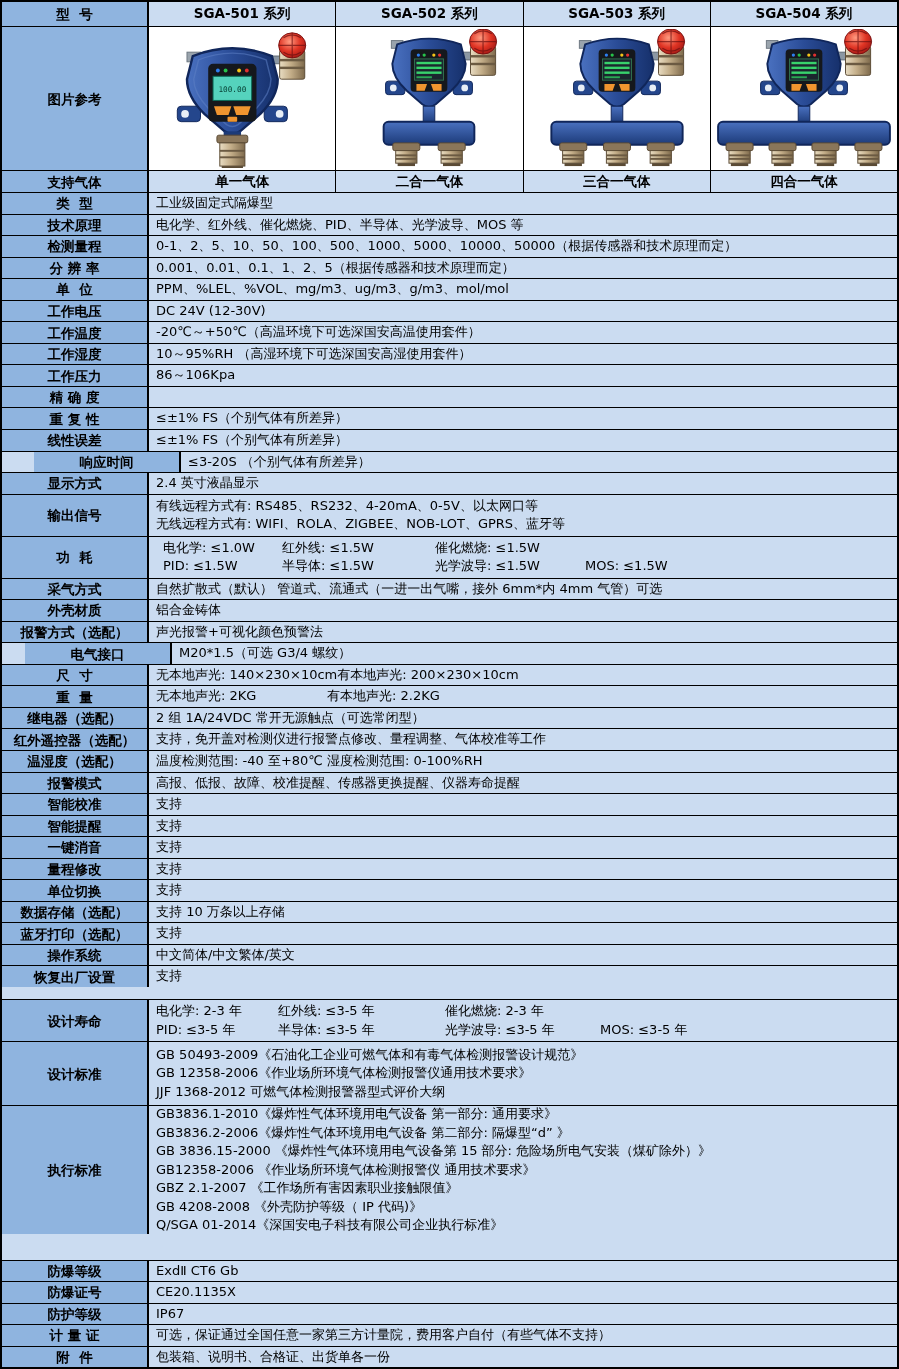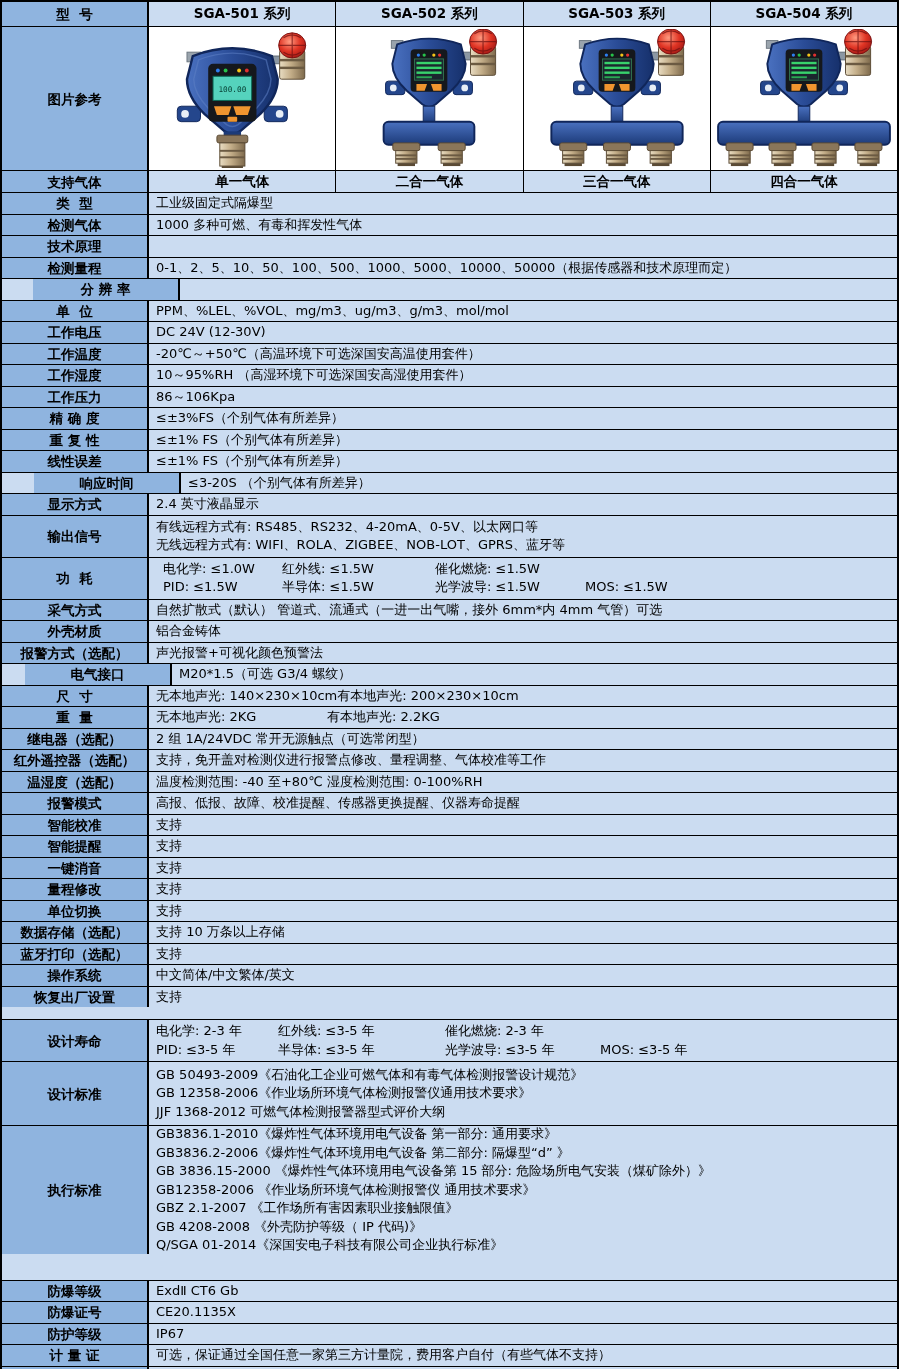--- a/index.html
+++ b/index.html
@@ -357,36 +357,36 @@
       <div class="gas-cell">三合一气体</div>
       <div class="gas-cell">四合一气体</div>
     </div>
     <div class="row" style="min-height: 21.5px;">
       <div class="label-cell">类  型</div>
       <div class="value-cell">
         <div class="value-line"><span class="seg">工业级固定式隔爆型</span></div>
       </div>
     </div>
     <div class="row" style="min-height: 21.5px;">
-      <div class="label-cell">检测气体</div>
-      <div class="value-cell">
-        <div class="value-line"><span class="seg">1000 多种可燃、有毒和挥发性气体</span></div>
-      </div>
-    </div>
-    <div class="row" style="min-height: 21.5px;">
       <div class="label-cell">技术原理</div>
+      <div class="value-cell">
+        <div class="value-line"><span class="seg">电化学、红外线、催化燃烧、PID、半导体、光学波导、MOS 等</span></div>
+      </div>
     </div>
     <div class="row" style="min-height: 21.5px;">
       <div class="label-cell">检测量程</div>
       <div class="value-cell">
         <div class="value-line"><span class="seg">0-1、2、5、10、50、100、500、1000、5000、10000、50000（根据传感器和技术原理而定）</span></div>
       </div>
     </div>
-    <div class="row" style="min-height: 21.5px; padding-left: 31px;">
+    <div class="row" style="min-height: 21.5px;">
       <div class="label-cell">分 辨 率</div>
+      <div class="value-cell">
+        <div class="value-line"><span class="seg">0.001、0.01、0.1、1、2、5（根据传感器和技术原理而定）</span></div>
+      </div>
     </div>
     <div class="row" style="min-height: 21.5px;">
       <div class="label-cell">单  位</div>
       <div class="value-cell">
         <div class="value-line"><span class="seg">PPM、%LEL、%VOL、mg/m3、ug/m3、g/m3、mol/mol</span></div>
       </div>
     </div>
     <div class="row" style="min-height: 21.5px;">
       <div class="label-cell">工作电压</div>
       <div class="value-cell">
@@ -406,23 +406,20 @@
       </div>
     </div>
     <div class="row" style="min-height: 21.5px;">
       <div class="label-cell">工作压力</div>
       <div class="value-cell">
         <div class="value-line"><span class="seg">86～106Kpa</span></div>
       </div>
     </div>
     <div class="row" style="min-height: 21.5px;">
       <div class="label-cell">精 确 度</div>
-      <div class="value-cell">
-        <div class="value-line"><span class="seg">≤±3%FS（个别气体有所差异）</span></div>
-      </div>
     </div>
     <div class="row" style="min-height: 21.5px;">
       <div class="label-cell">重 复 性</div>
       <div class="value-cell">
         <div class="value-line"><span class="seg">≤±1% FS（个别气体有所差异）</span></div>
       </div>
     </div>
     <div class="row" style="min-height: 21.5px;">
       <div class="label-cell">线性误差</div>
       <div class="value-cell">

